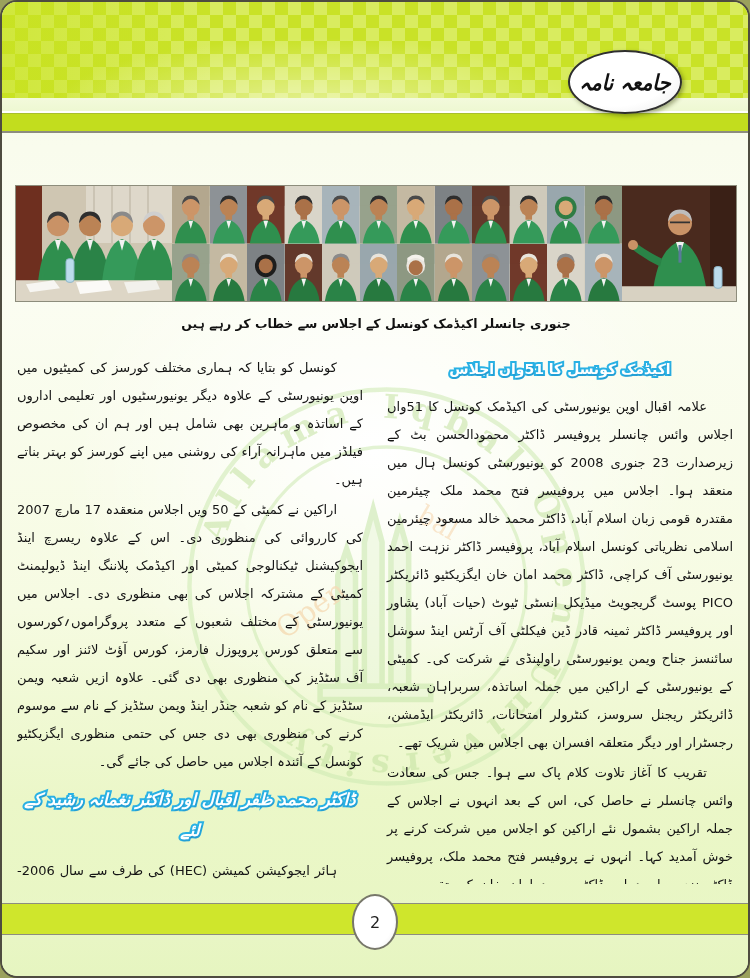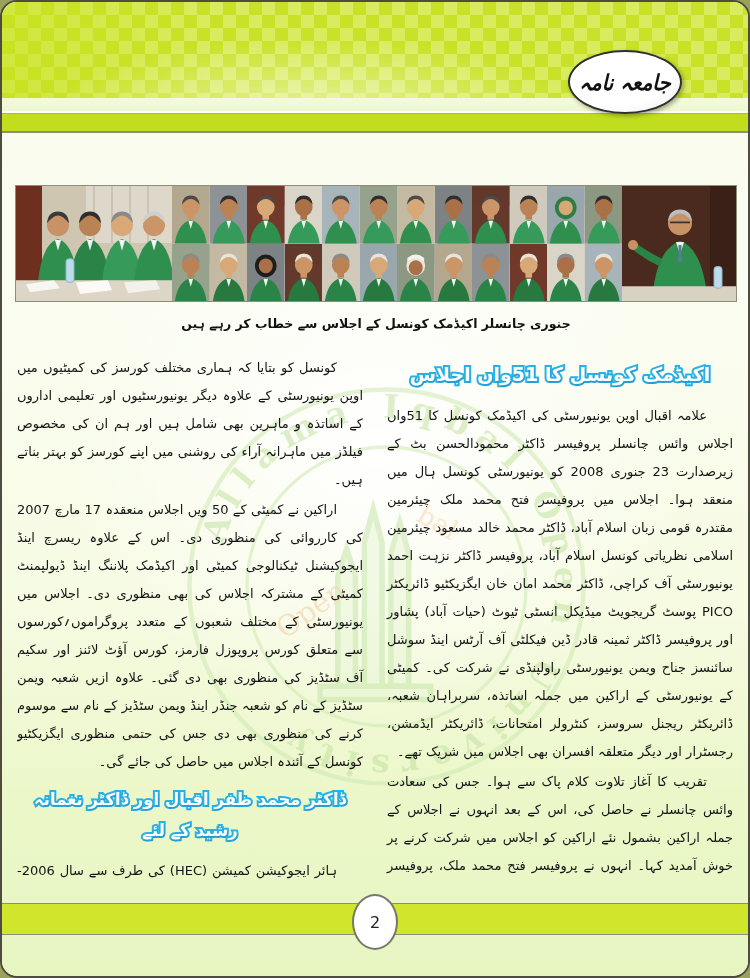--- a/index.html
+++ b/index.html
@@ -66,28 +66,28 @@
     position:absolute; top:352px; left:15px; right:15px; bottom:92px;
     display:flex; gap:24px; direction:rtl; overflow:hidden; z-index:3;
   }
   .col{ flex:1 1 0; direction:rtl; }
   .col p{
     margin:0 0 2px 0; font-size:13px; line-height:28px; color:#141414;
     text-align:justify; text-indent:26px;
   }
   .fancy-heading{
     margin:2px 0 10px 0; text-align:center; direction:rtl;
-    font-size:19px; font-weight:bold; line-height:1.9;
+    font-size:14px; font-weight:bold; line-height:1.9;
     color:#ffffff;
     -webkit-text-stroke:4px #29b1e4;
     paint-order:stroke fill;
     text-shadow:1px 2px 0 rgba(30,120,180,.30);
     letter-spacing:.5px;
   }
-  .fancy-heading.two-line{ font-size:16.5px; margin:8px 0 10px 0; }
+  .fancy-heading.two-line{ font-size:16.5px; margin:8px 0 10px 0;font-style:italic; }
   
   .footer{ position:absolute; left:0; right:0; bottom:0; height:90px; z-index:4;
     background:linear-gradient(180deg, rgba(235,247,198,0) 0%, #e9f6c6 40%, #e6f5c0 100%);
   }
   .footer-band{
     position:absolute; top:17px; left:0; right:0; height:30px;
     background:#cfe62c; border-top:1px solid #8d8d7f; border-bottom:1px solid #8d8d7f;
   }
   .page-number-oval{
     position:absolute; top:8px; left:50%; transform:translateX(-50%);

